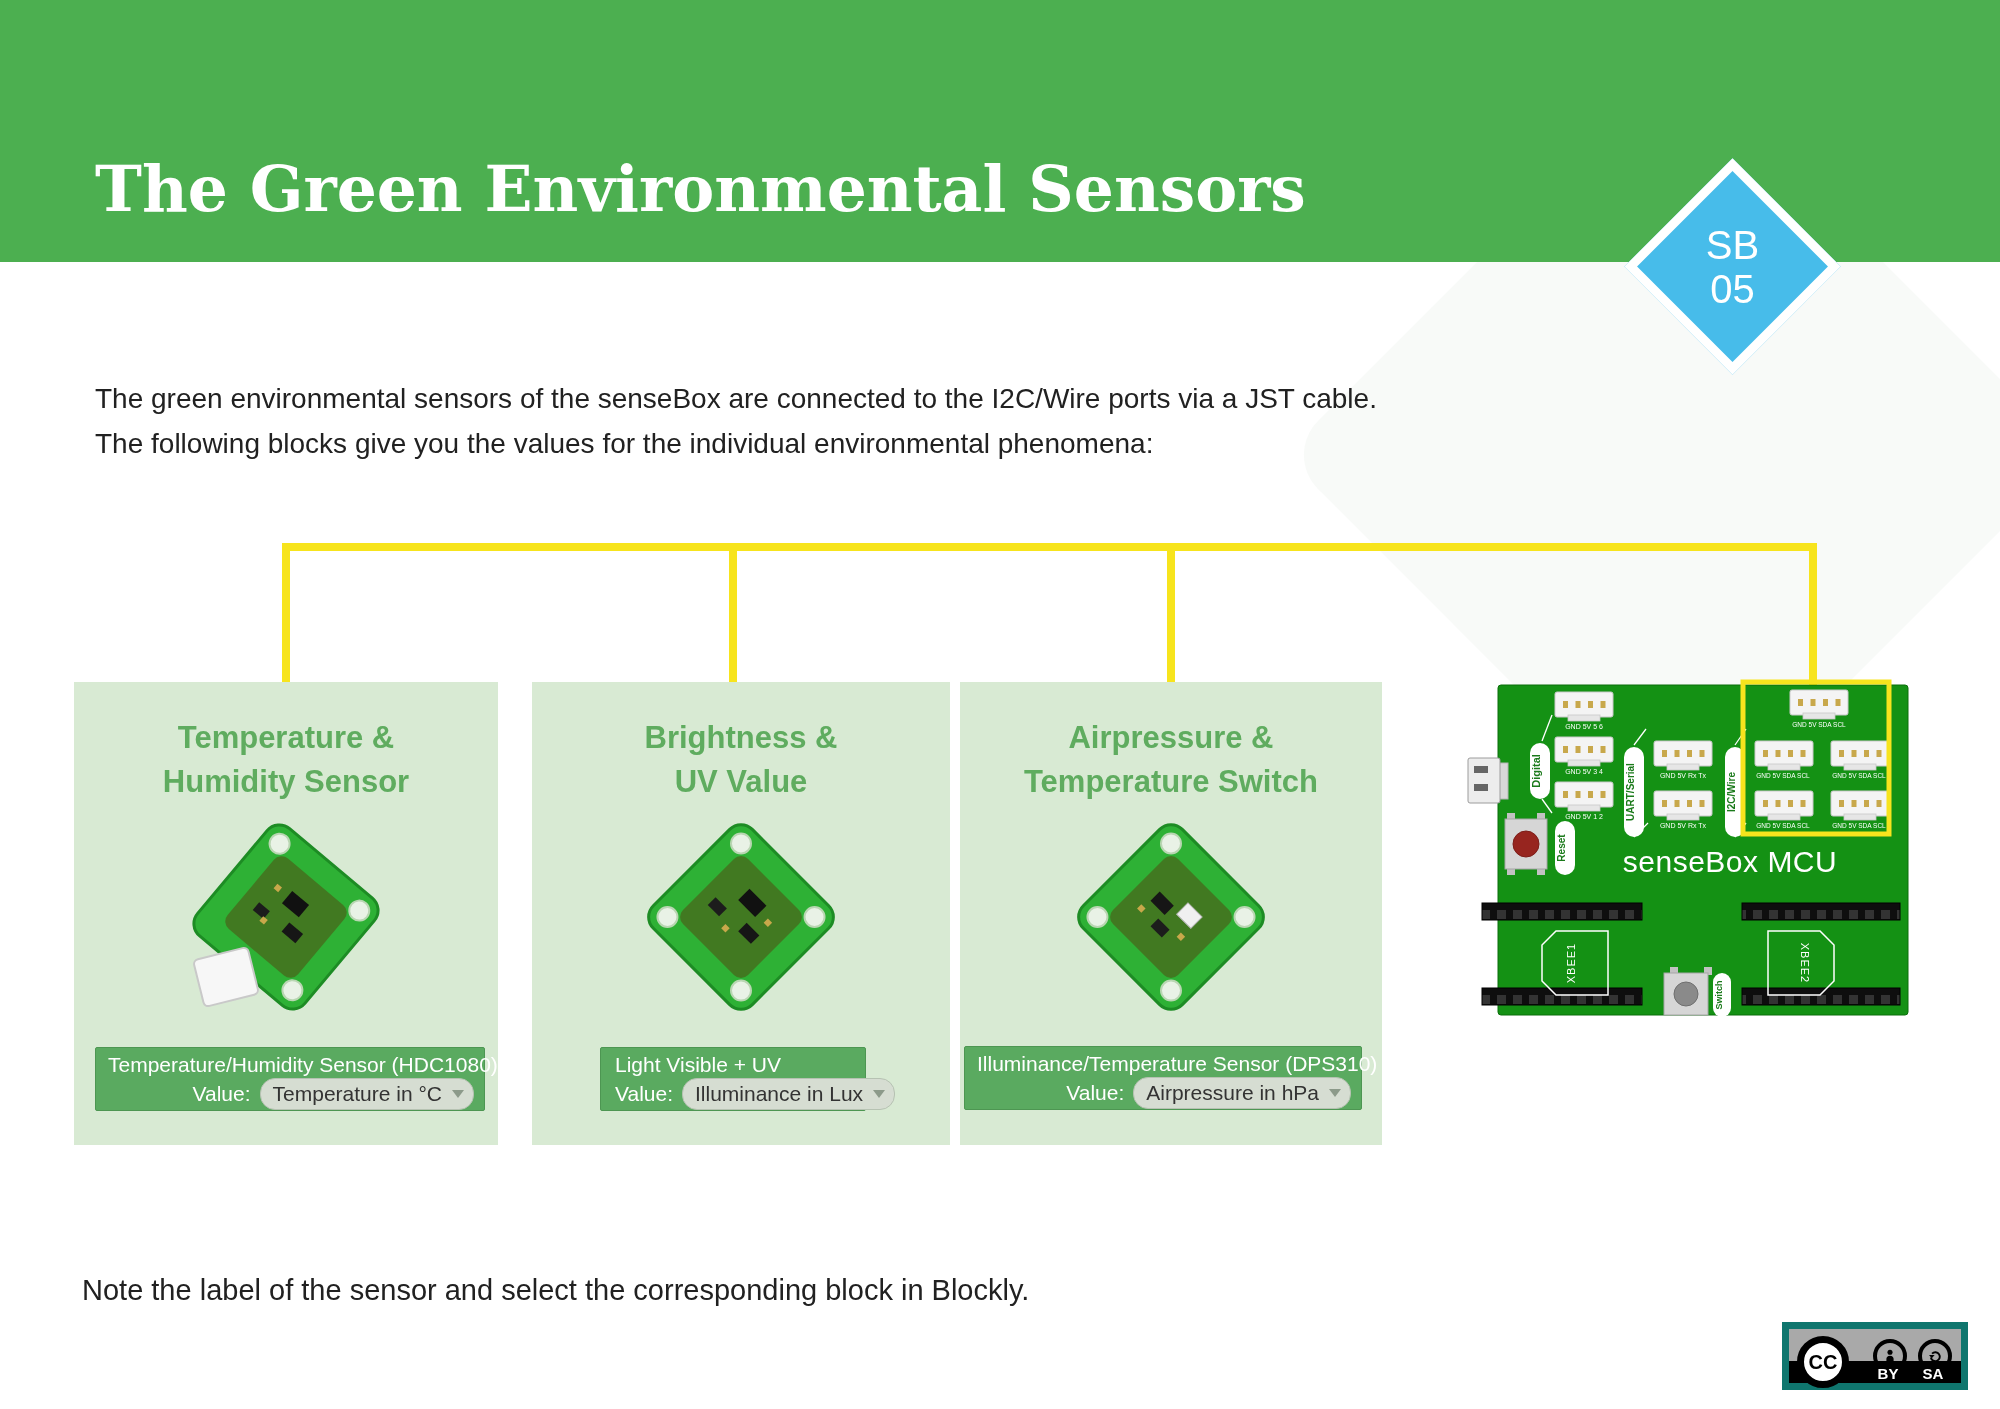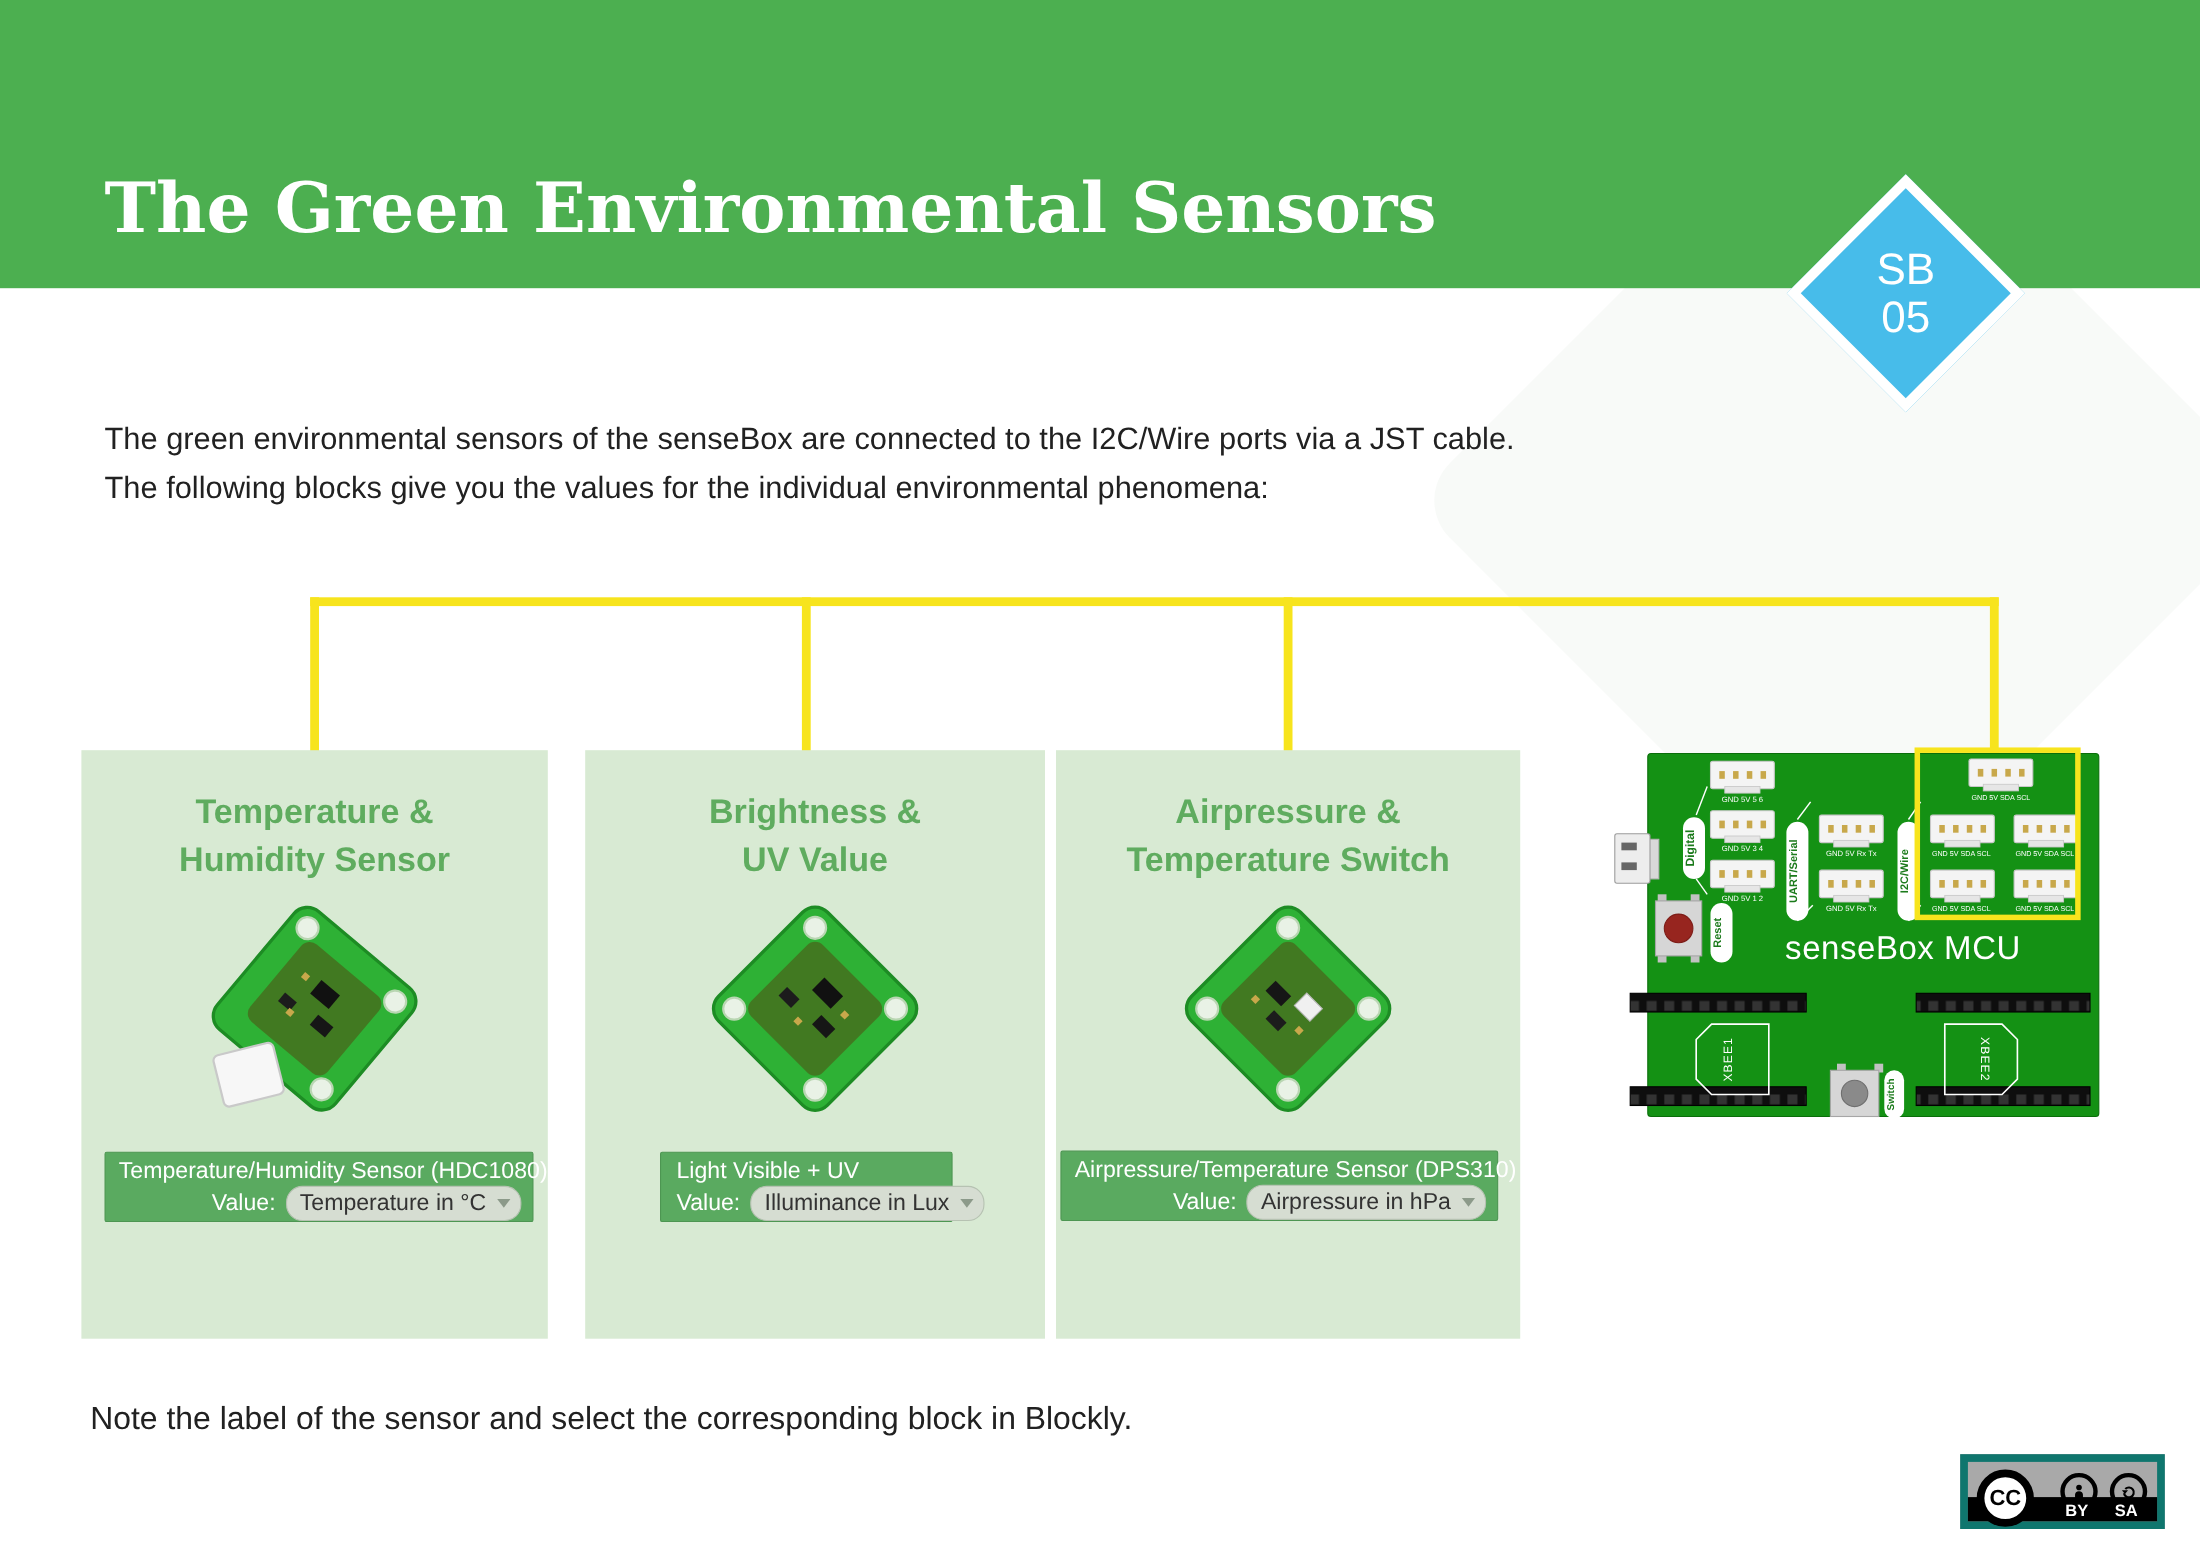--- a/index.html
+++ b/index.html
@@ -23,21 +23,21 @@
 
   
   .intro-line{position:absolute;left:95px;color:#212121;font-size:28px;white-space:nowrap;z-index:2;}
   .intro-line.l1{top:383px;}
   .intro-line.l2{top:428px;}
 
   
   .wire{position:absolute;background:#F7E41D;z-index:1;}
 
   
-  .card{position:absolute;top:682px;height:535px;background:#D8EAD3;z-index:2;}
+  .card{position:absolute;top:682px;height:463px;background:#D8EAD3;z-index:2;}
   .card1{left:74px;width:424px;}
   .card2{left:532px;width:418px;text-decoration:underline;}
   .card3{left:960px;width:422px;}
   .card-title{position:absolute;top:34px;left:0;width:100%;text-align:center;color:#5FAC5F;
               font-weight:bold;font-size:31px;line-height:44px;}
   .sensor{position:absolute;left:50%;transform:translateX(-50%);top:120px;width:300px;height:230px;}
 
   
   .block{position:absolute;background:#5AAA60;border:1px solid #4D9652;border-radius:2px;
          height:64px;box-sizing:border-box;}
@@ -183,21 +183,21 @@
         <circle cx="52" cy="52" r="10" fill="#e9f2e6" stroke="#b9d6b2" stroke-width="2"></circle>
         <circle cx="-52" cy="52" r="10" fill="#e9f2e6" stroke="#b9d6b2" stroke-width="2"></circle>
         <rect x="2" y="-22" width="20" height="16" fill="#f0f0f0" stroke="#bbb"></rect>
         <rect x="-26" y="-10" width="20" height="13" fill="#161616"></rect>
         <rect x="-8" y="10" width="16" height="11" fill="#1c1c1c"></rect>
         <rect x="-30" y="12" width="6" height="6" fill="#c8a84b"></rect>
         <rect x="18" y="4" width="6" height="6" fill="#c8a84b"></rect>
       </g>
     </svg>
     <div class="block">
-      <div class="block-row1">Airpressure/Temperature Sensor (DPS310)</div>
+      <div class="block-row1">Illuminance/Temperature Sensor (DPS310)</div>
       <div class="block-row2">
         <span class="value-label">Value:</span>
         <span class="dropdown">
           <span>Airpressure in hPa</span>
           <span class="dd-arrow"></span>
         </span>
       </div>
     </div>
   </div>
 

